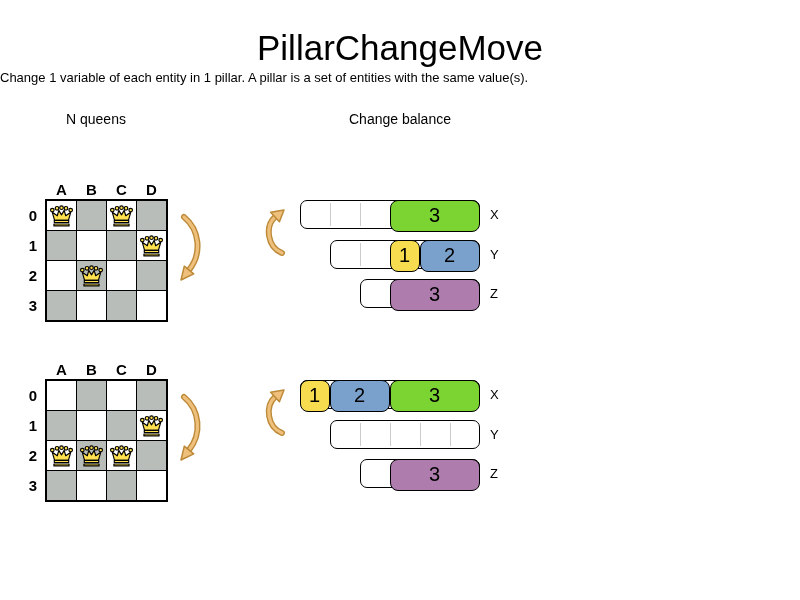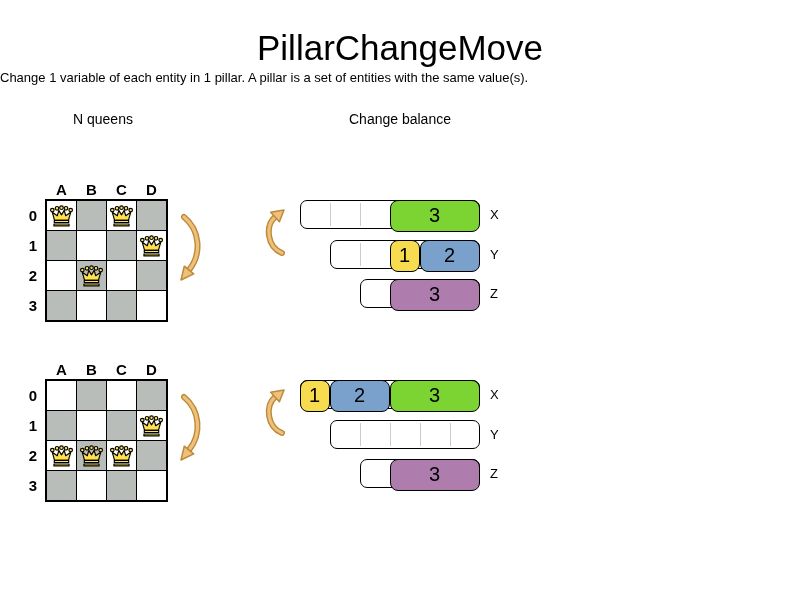--- a/index.html
+++ b/index.html
@@ -57,21 +57,21 @@
         <path d="M21,46 C 6,40 4,19 14,10" fill="none" stroke="var(--arrow-stroke)" stroke-width="6" stroke-linecap="round"></path>
         <path d="M21,46 C 6,40 4,19 14,10" fill="none" stroke="var(--arrow-fill)" stroke-width="3.2" stroke-linecap="round"></path>
         <polygon points="23,3 18.4,14.8 9.6,5.2" fill="var(--arrow-fill)" stroke="var(--arrow-stroke)" stroke-width="1.5" stroke-linejoin="round"></polygon>
       </symbol>
     </defs>
   </svg>
 
   <div class="abs title">PillarChangeMove</div>
   <div class="abs subtitle">Change 1 variable of each entity in 1 pillar. A pillar is a set of entities with the same value(s).</div>
 
-  <div class="abs section-label" style="left:73px;top:111px">N queens</div>
+  <div class="abs section-label" style="left:66px;top:111px">N queens</div>
   <div class="abs section-label" style="left:349px;top:111px">Change balance</div>
 
   <div class="abs col-headers" style="left:47px;top:181px" id="headers-0">
       <span>A</span>
       <span>B</span>
       <span>C</span>
       <span>D</span>
     </div>
   <div class="abs row-labels" style="left:24px;top:201px" id="rowlabels-0">
       <span>0</span>

